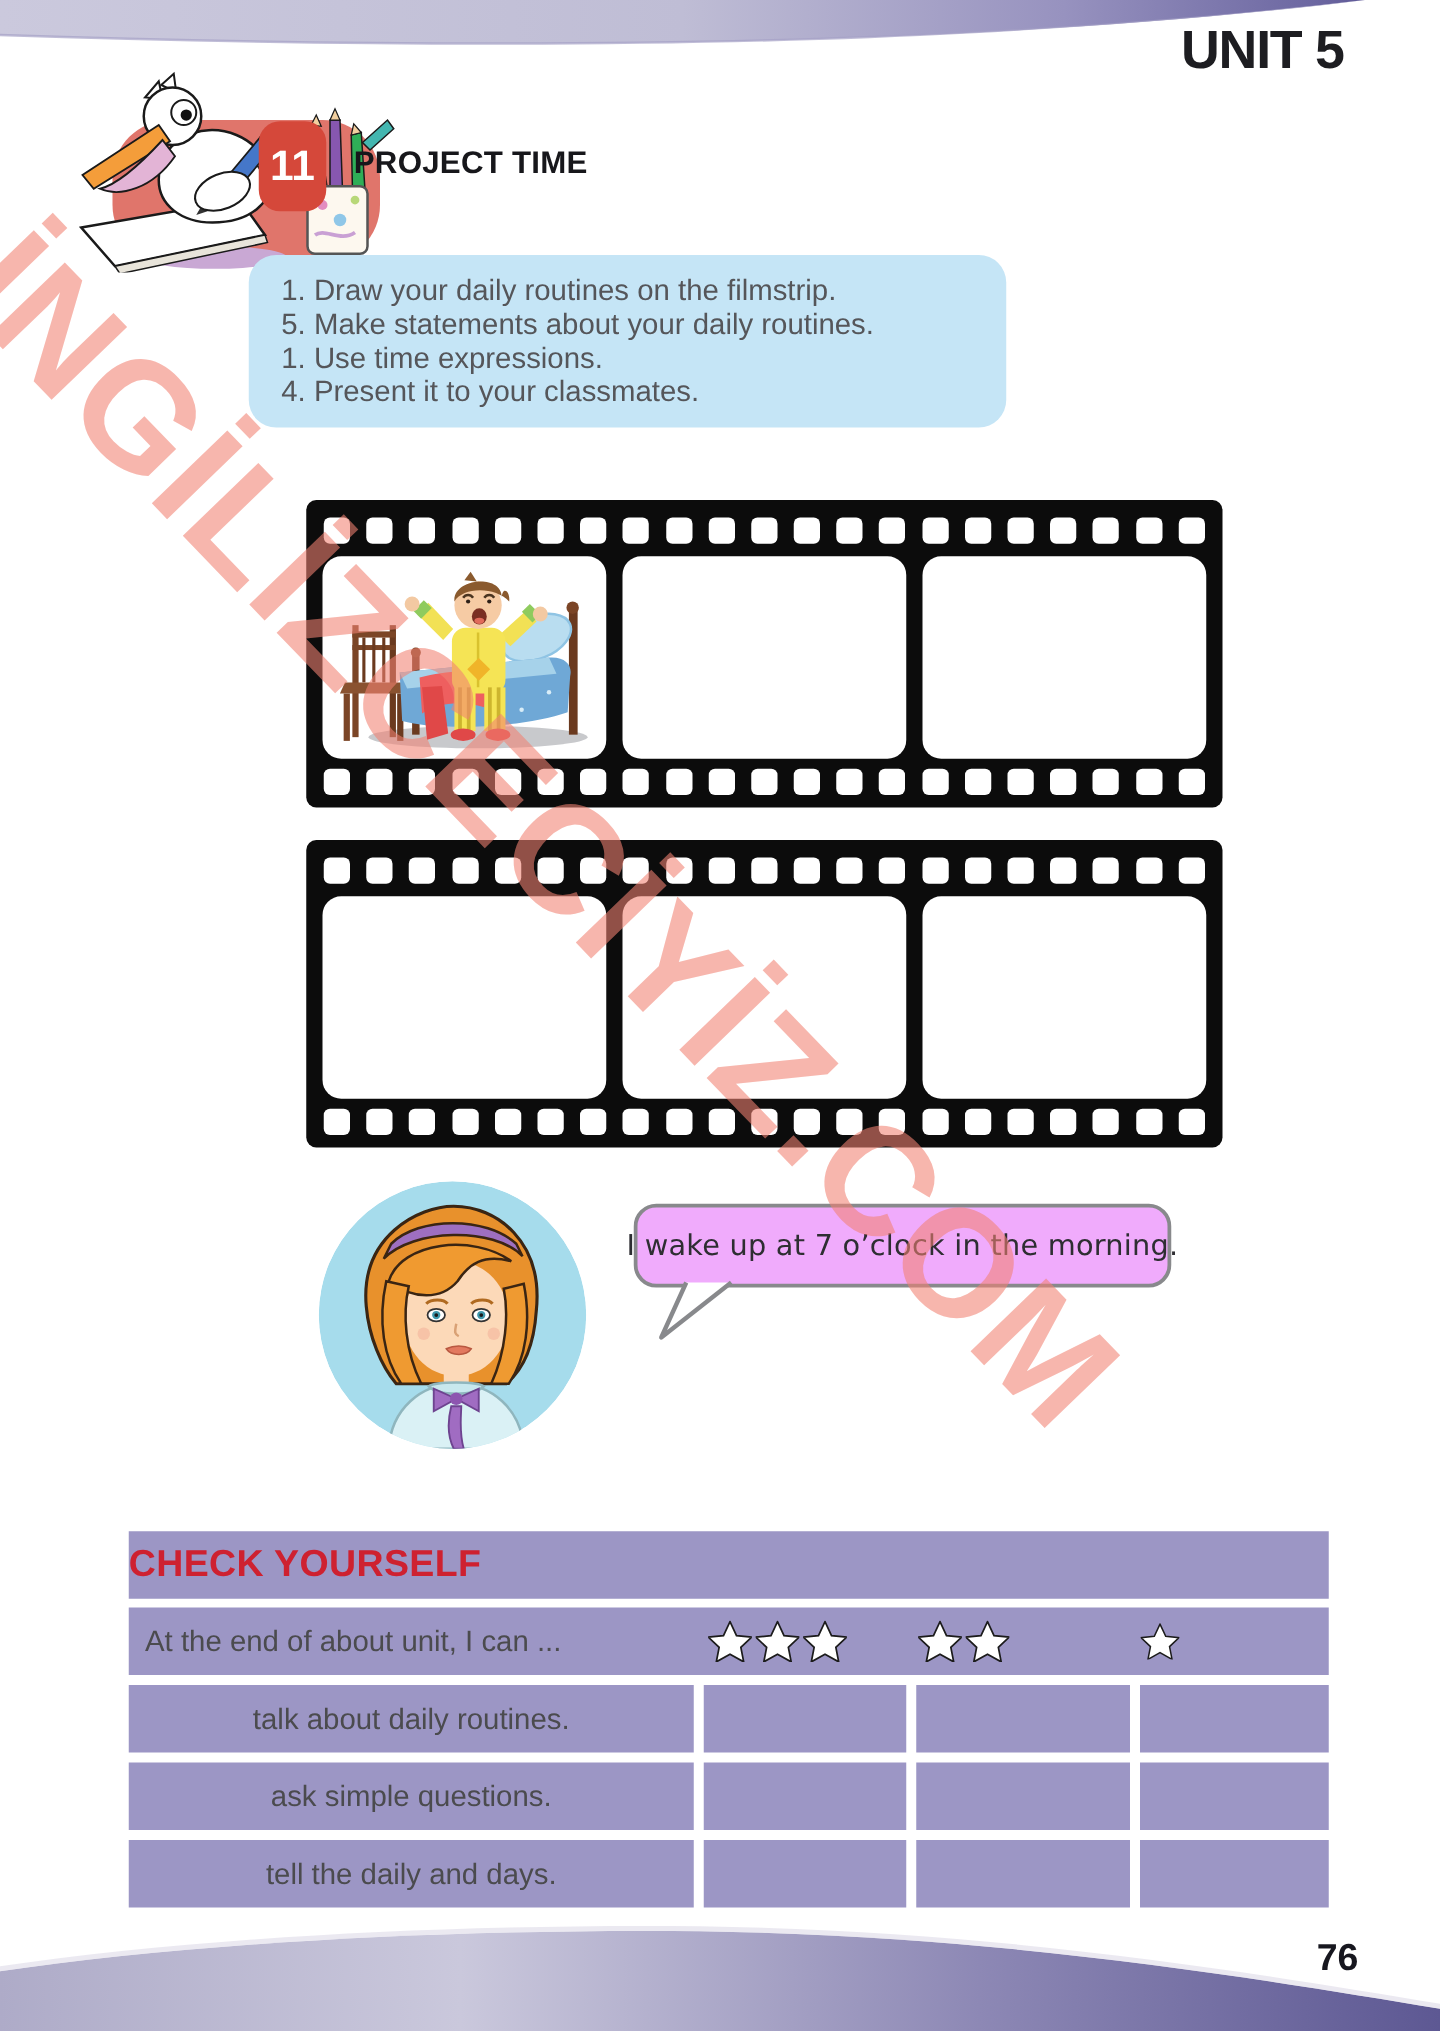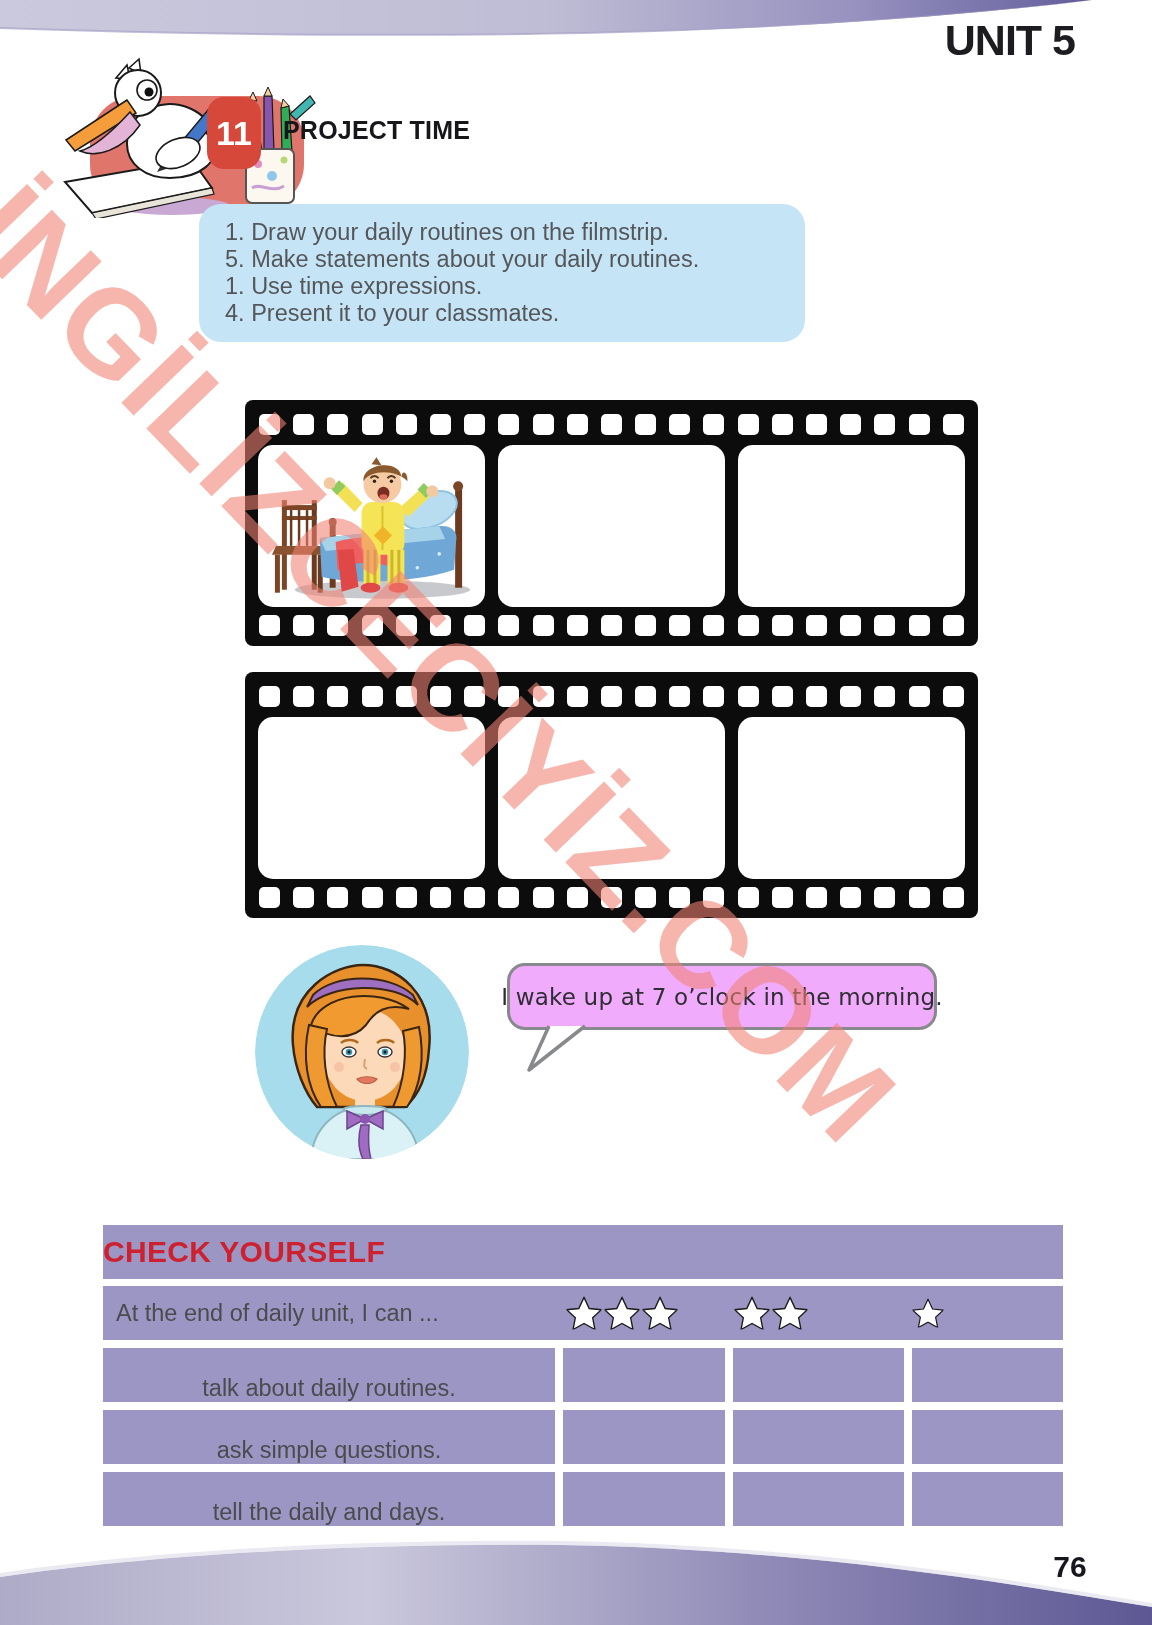--- a/index.html
+++ b/index.html
@@ -71,21 +71,21 @@
     display:flex;align-items:center;
   }
   .cy-prompt{font-size:23.5px;color:#4b4b4e;padding-left:13px;}
   .star-group{position:absolute;top:50%;transform:translate(-50%,-50%);display:flex;gap:3px;}
   .sg-3{left:519px;} .sg-2{left:668px;} .sg-1{left:825px;}
   .star-group svg{width:35px;height:33px;display:block;}
   .sg-1 svg{width:31px;height:29px;}
   .cy-row{
     display:grid;grid-template-columns:452px 162px 171px 151px;column-gap:8px;margin-top:8px;
   }
-  .cy-cell{background:#9c96c5;height:54px;display:flex;align-items:flex-end;justify-content:center;}
+  .cy-cell{background:#9c96c5;height:54px;display:flex;align-items:center;justify-content:center;}
   .cy-rowtext{font-size:23.5px;color:#4b4b4e;}
   
   .page-number{
     position:absolute;left:1030px;top:1550px;width:80px;text-align:center;
     font-size:30px;font-weight:bold;color:#17171f;
   }
   
   .watermark{
     position:absolute;left:35px;top:165px;z-index:60;pointer-events:none;
     font-size:122px;font-weight:bold;white-space:nowrap;line-height:1;
@@ -374,21 +374,21 @@
   </div>
   <svg class="bubble-tail" viewBox="0 0 90 50">
     <path d="M34,2 L14,46 L70,2" fill="#ffffff" stroke="#88898c" stroke-width="3.5" stroke-linejoin="round"></path>
   </svg>
 
   <div class="cy">
     <div class="cy-titleband">
       <span class="cy-title">CHECK YOURSELF</span>
     </div>
     <div class="cy-header">
-      <span class="cy-prompt">At the end of daily unit, I can ...</span>
+      <span class="cy-prompt">At the end of about unit, I can ...</span>
       <span class="star-group sg-3">
         <svg viewBox="0 0 40 38">
             <polygon points="20,1 26,13.8 40,15.2 30,24.6 32.6,38 20,31 7.4,38 10,24.6 0,15.2 14,13.8" fill="#ffffff" stroke="#1c1c1c" stroke-width="1.6"></polygon>
           </svg>
         <svg viewBox="0 0 40 38">
             <polygon points="20,1 26,13.8 40,15.2 30,24.6 32.6,38 20,31 7.4,38 10,24.6 0,15.2 14,13.8" fill="#ffffff" stroke="#1c1c1c" stroke-width="1.6"></polygon>
           </svg>
         <svg viewBox="0 0 40 38">
             <polygon points="20,1 26,13.8 40,15.2 30,24.6 32.6,38 20,31 7.4,38 10,24.6 0,15.2 14,13.8" fill="#ffffff" stroke="#1c1c1c" stroke-width="1.6"></polygon>
           </svg>

